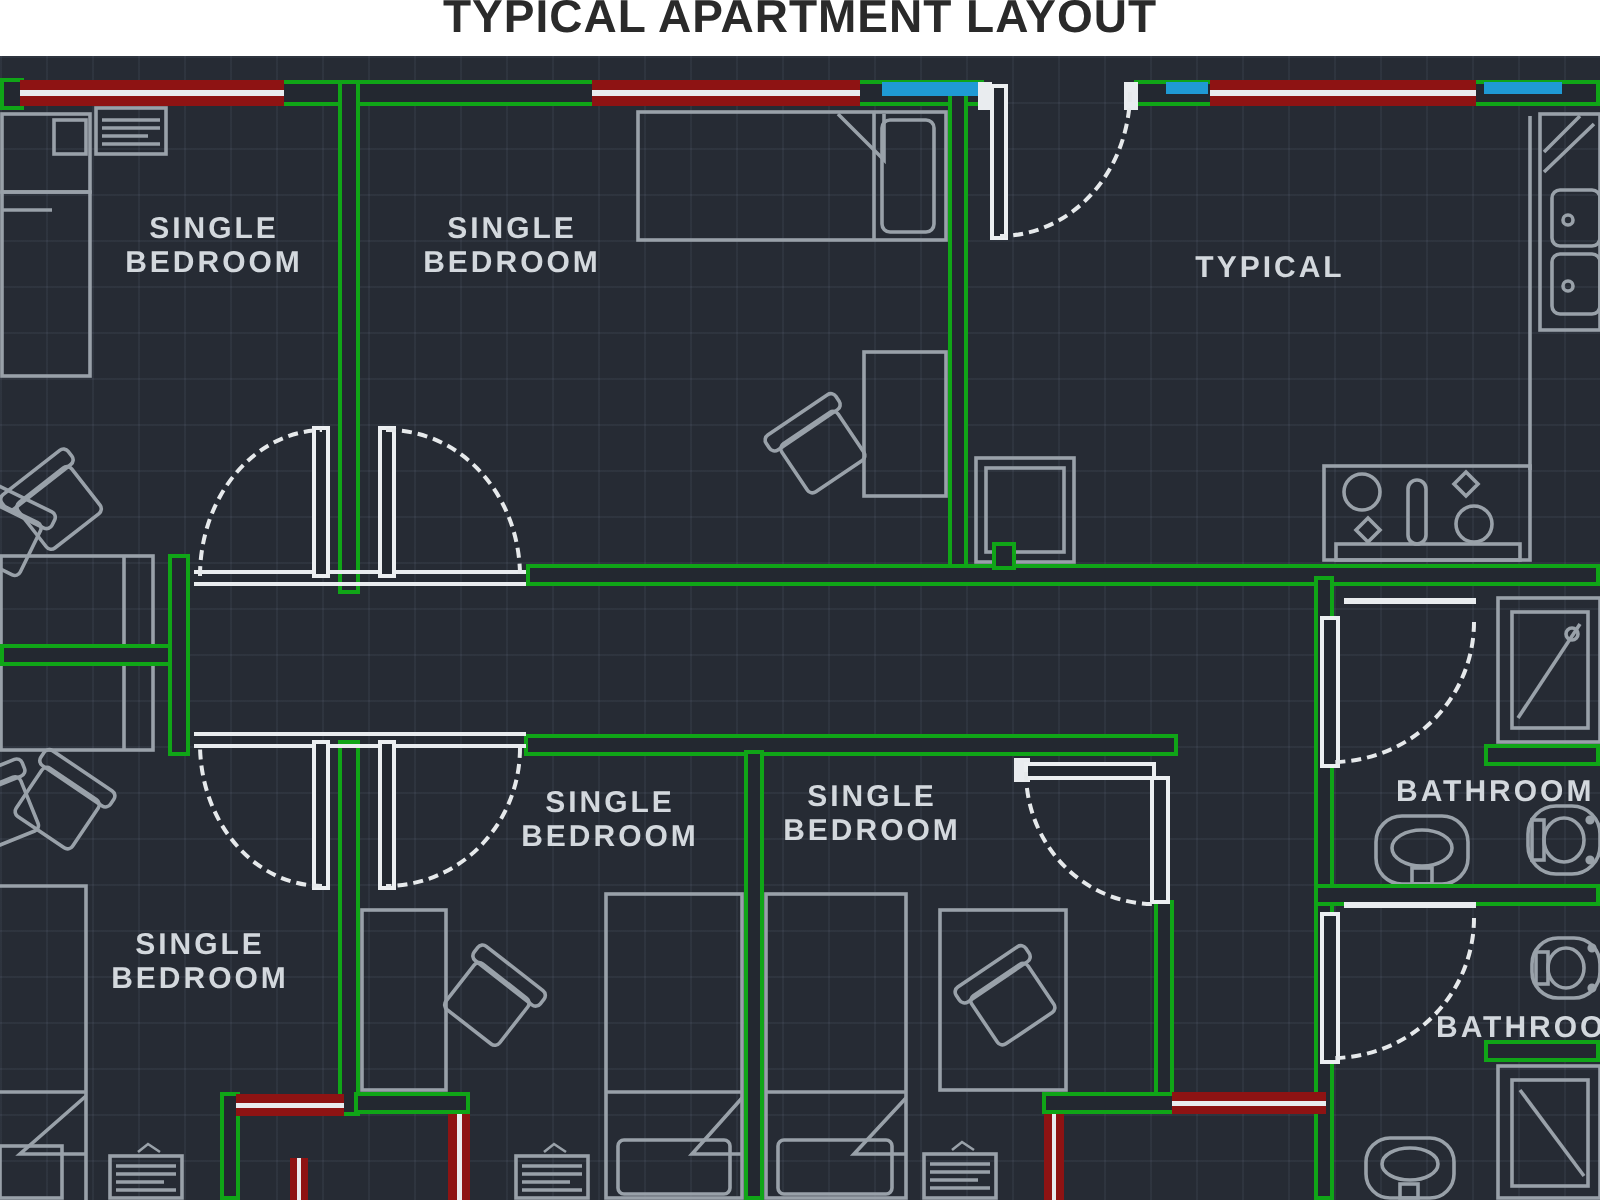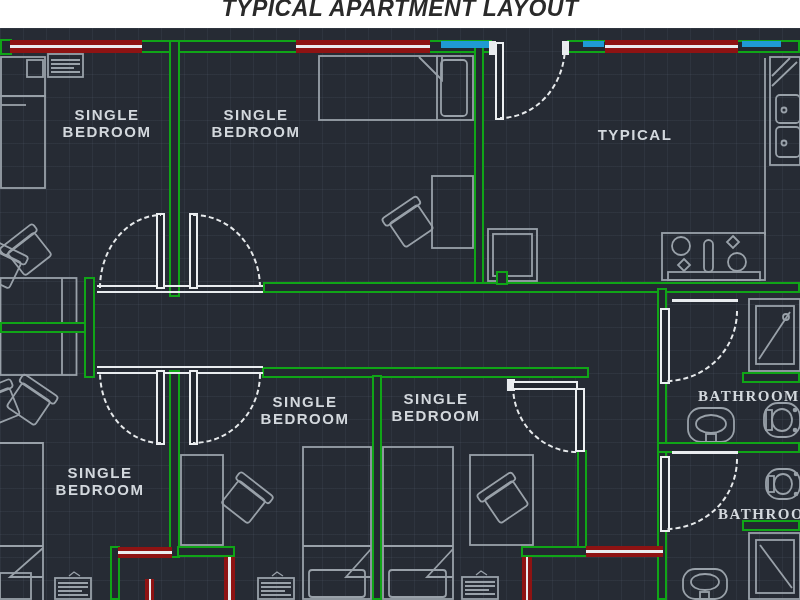--- a/index.html
+++ b/index.html
@@ -1,18 +1,18 @@
 <!DOCTYPE html>
 <html><head>
 <meta charset="utf-8">
 <style>
   html,body{margin:0;padding:0;background:#fff;}
   .stage{position:relative;width:800px;height:600px;overflow:hidden;background:#ffffff;
          font-family:"Liberation Sans",sans-serif;}
-  .titlebar{position:absolute;left:0;top:0;width:800px;height:28px;background:#ffffff;z-index:9;font-style:italic;}
+  .titlebar{position:absolute;left:0;top:0;width:800px;height:28px;background:#ffffff;z-index:9;}
   .title{position:absolute;left:0;top:-5px;width:800px;text-align:center;
          font-size:23px;font-weight:bold;color:#2a2a2a;letter-spacing:0.5px;}
   .plan{position:absolute;left:0;top:28px;width:800px;height:572px;background:#262b34;
         background-image:
           linear-gradient(to right, rgba(160,175,205,0.07) 1px, transparent 1px),
           linear-gradient(to bottom, rgba(160,175,205,0.07) 1px, transparent 1px);
         background-size:23px 23px;z-index:1;}
   .wg{position:absolute;box-sizing:border-box;background:#232830;border:2px solid #10a517;z-index:3;}
   .wr{position:absolute;z-index:3;
       background:linear-gradient(to bottom,#8e1313 0 40%,#e9ecef 40% 62%,#8e1313 62% 100%);}
@@ -20,21 +20,21 @@
       background:linear-gradient(to right,#8e1313 0 40%,#e9ecef 40% 62%,#8e1313 62% 100%);}
   .wb{position:absolute;background:#1f9ad4;z-index:4;}
   .thr{position:absolute;z-index:4;
       background:linear-gradient(to bottom,#e9ecef 0 2px,rgba(0,0,0,0) 2px calc(100% - 2px),#e9ecef calc(100% - 2px) 100%);}
   .wl{position:absolute;background:#e9ecef;z-index:4;}
   .leaf{position:absolute;box-sizing:border-box;background:#232830;border:2px solid #eceff1;z-index:5;}
   .svglayer{position:absolute;left:0;top:0;width:800px;height:600px;z-index:2;}
   .doorlayer{position:absolute;left:0;top:0;width:800px;height:600px;z-index:6;}
   .room-label{position:absolute;color:#d3d8dd;font-size:15px;line-height:17px;font-weight:bold;
       letter-spacing:1.5px;text-align:center;transform:translate(-50%,-50%);white-space:nowrap;z-index:7;}
-  .room-label.anchor-left{transform:translate(0,-50%);text-align:center;font-family:Liberation Serif, serif;}
+  .room-label.anchor-left{transform:translate(0,-50%);text-align:center;}
 </style>
 </head>
 <body>
 
 <div class="stage">
 
   <div class="plan"></div>
 
   <svg class="svglayer" viewBox="0 0 800 600" fill="none" stroke="#99a1a9" stroke-width="1.8">
 

